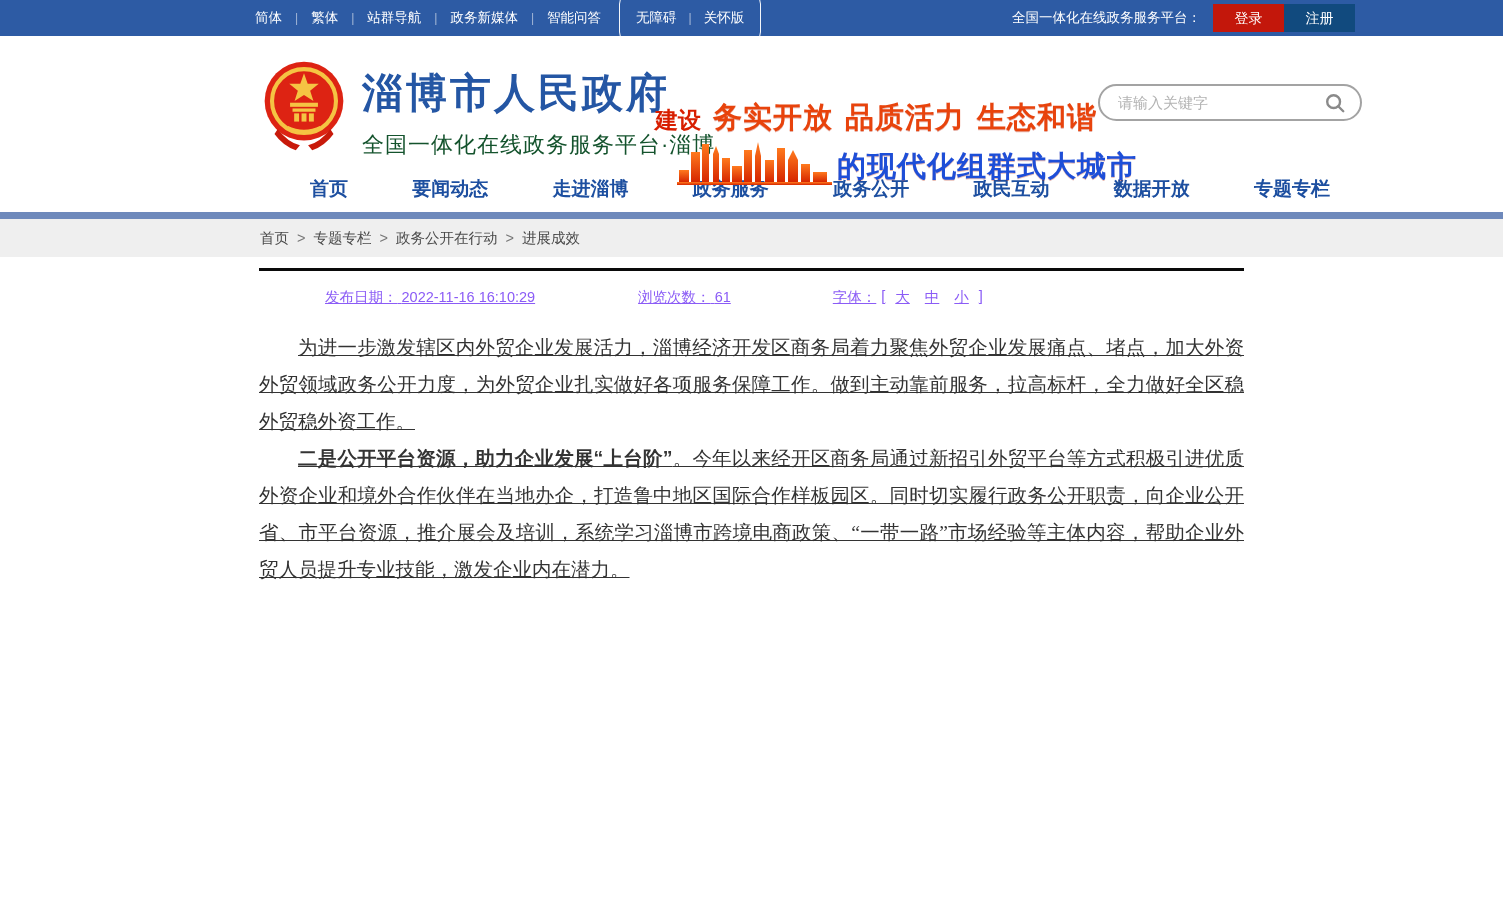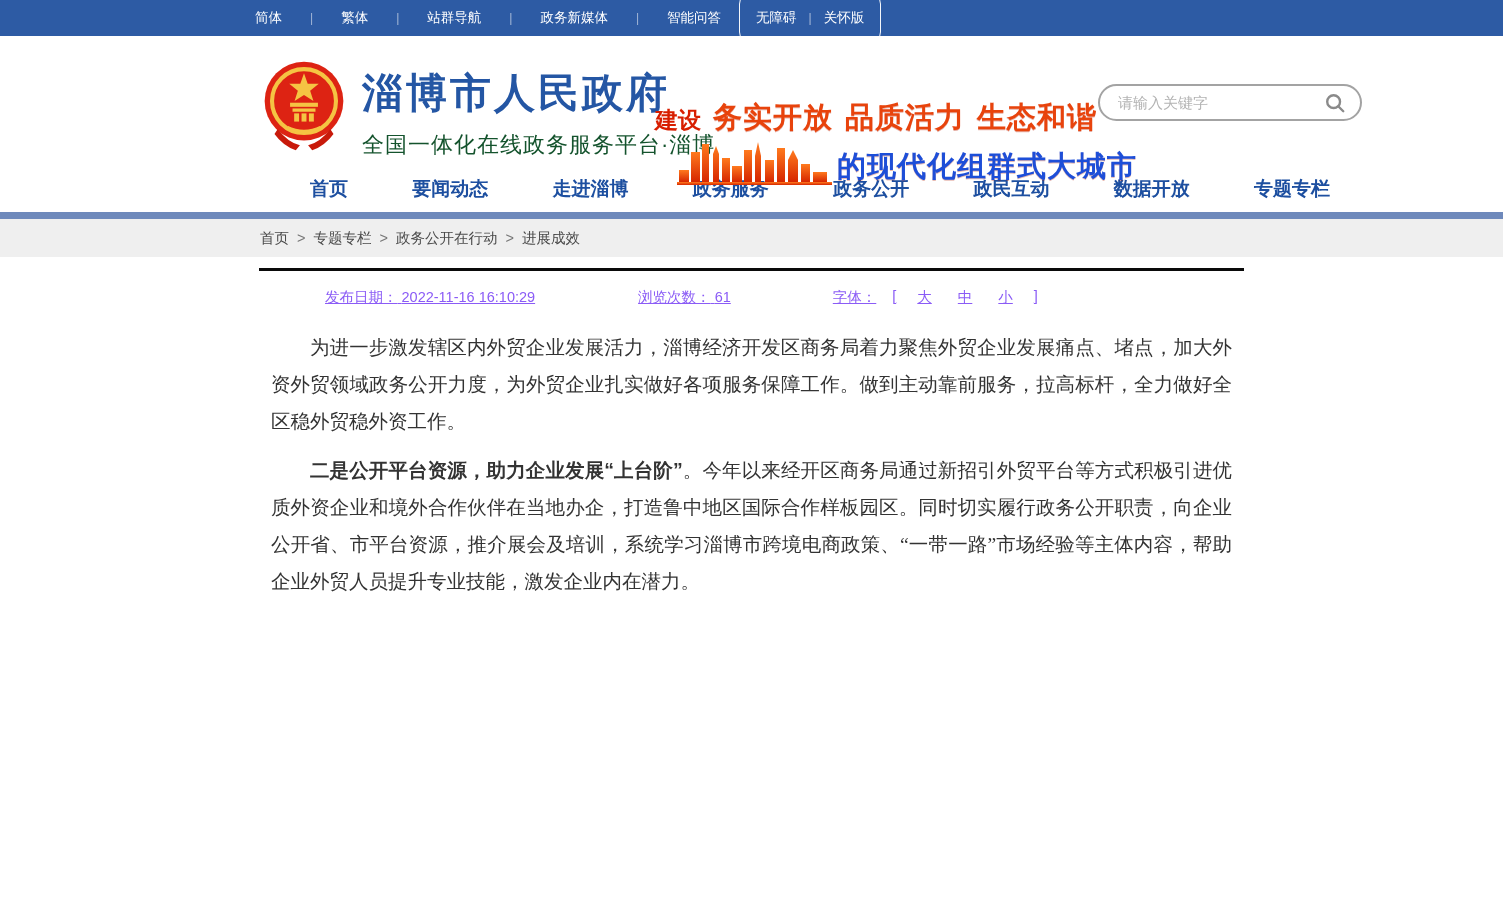--- a/index.html
+++ b/index.html
@@ -2,21 +2,21 @@
 <html><head>
 <meta charset="utf-8">
 <style>
   * { box-sizing: border-box; margin: 0; padding: 0; }
   html,body { width:1503px; height:913px; background:#fff; overflow:hidden;
     font-family:"Liberation Sans","DejaVu Sans",sans-serif; }
 
   
   .topbar { height:36px; background:#2d5ba4; display:flex; align-items:center;
     padding-left:255px; padding-right:148px; color:#fff; }
-  .topbar-links { display:flex; align-items:center; gap:28px; font-size:13.5px; }
+  .topbar-links { display:flex; align-items:center; gap:13px; font-size:13.5px; }
   .topbar-links .lnk { cursor:pointer; }
   .sep { color:rgba(255,255,255,.55); font-size:12px; }
   .access-pill { margin-left:18px; display:flex; align-items:center; gap:12px;
     border:1px solid rgba(255,255,255,.95); border-radius:14px;
     padding:18px 16px; font-size:13.5px; }
   .topbar-right { margin-left:auto; display:flex; align-items:center; font-size:13.5px; }
   .tb-btn { width:71px; height:28px; line-height:28px; text-align:center;
     font-size:14px; color:#fff; cursor:pointer; }
   .btn-login { background:#c3170b; margin-left:12px; }
   .btn-register { background:#114a7e; }
@@ -58,25 +58,25 @@
 
   
   .article { width:985px; margin-left:259px; }
   .article-title { text-align:center; font-size:21px; font-weight:bold; color:#2f2f2f;
     padding-top:31px; }
   .title-divider { border-bottom:3px solid #0a0a0a; margin-top:11px; }
   .meta-row { display:flex; align-items:center; margin-top:15px; font-size:14.5px;
     color:#8b5cf6; height:22px;text-decoration:underline; }
   .meta-publish { margin-left:66px; }
   .meta-views { margin-left:103px; }
-  .meta-font { margin-left:102px; display:flex; gap:16px; }
+  .meta-font { margin-left:102px; display:flex; gap:5px; }
   .font-size-btn { cursor:pointer; padding:0 5px; }
   .article-body { margin-top:21px; font-family:"Liberation Serif","DejaVu Serif",serif;
     font-size:19.5px; line-height:37px; color:#333; text-align:justify; }
-  .article-body p { text-indent:2em; margin:12px; }
+  .article-body p { text-indent:2em; margin:0;text-decoration:underline; }
   .para-lead { font-family:"Liberation Sans","DejaVu Sans",sans-serif; font-weight:bold; }
 </style>
 </head>
 <body>
 
 <div class="topbar">
   <div class="topbar-links">
     <span class="lnk">简体</span>
     <span class="sep">|</span>
     <span class="lnk">繁体</span>
@@ -84,20 +84,25 @@
     <span class="lnk">站群导航</span>
     <span class="sep">|</span>
     <span class="lnk">政务新媒体</span>
     <span class="sep">|</span>
     <span class="lnk">智能问答</span>
   </div>
   <div class="access-pill">
     <span class="lnk">无障碍</span>
     <span class="sep">|</span>
     <span class="lnk">关怀版</span>
+  </div>
+  <div class="topbar-right">
+    <span>全国一体化在线政务服务平台：</span>
+    <span class="tb-btn btn-login">登录</span>
+    <span class="tb-btn btn-register">注册</span>
   </div>
 </div>
 
 <div class="header">
   <svg class="emblem" viewBox="0 0 100 112">
     <circle cx="50" cy="50" r="48" fill="#dd2313"></circle>
     <circle cx="50" cy="50" r="39" fill="none" stroke="#f5c443" stroke-width="5"></circle>
     <polygon points="50,16 54.5,29 68,29 57.5,37.5 61.5,50 50,42.5 38.5,50 42.5,37.5 32,29 45.5,29" fill="#f5c443"></polygon>
     <rect x="33" y="52" width="34" height="5" fill="#f5c443"></rect>
     <rect x="36" y="59" width="28" height="4" fill="#f5c443"></rect>

